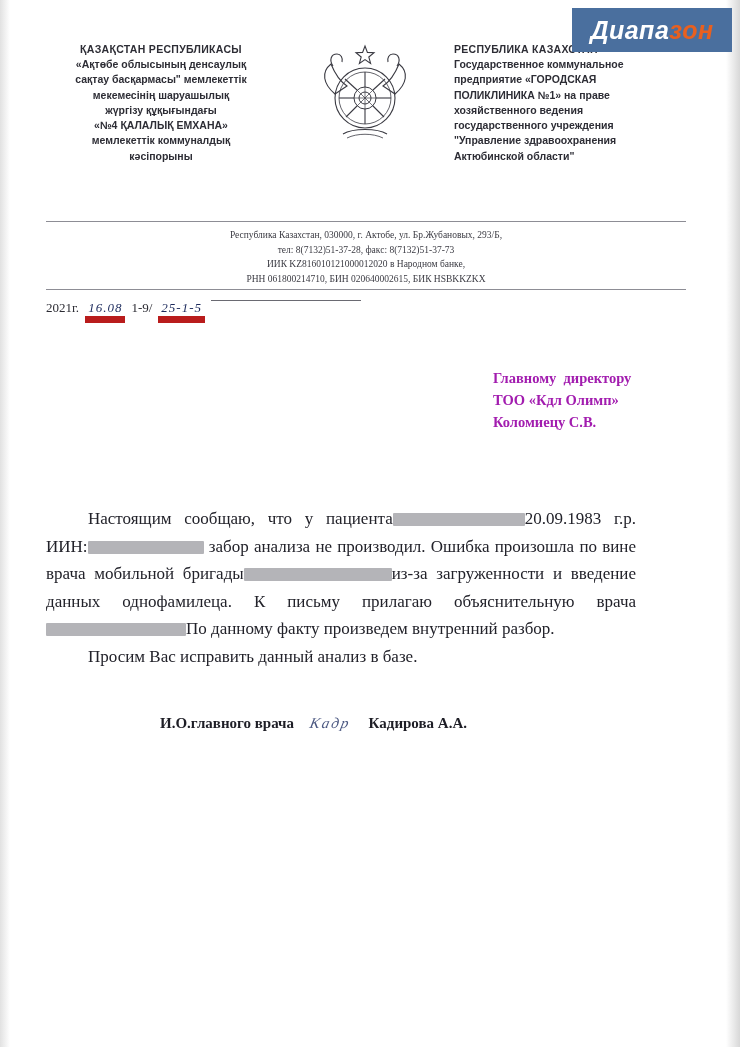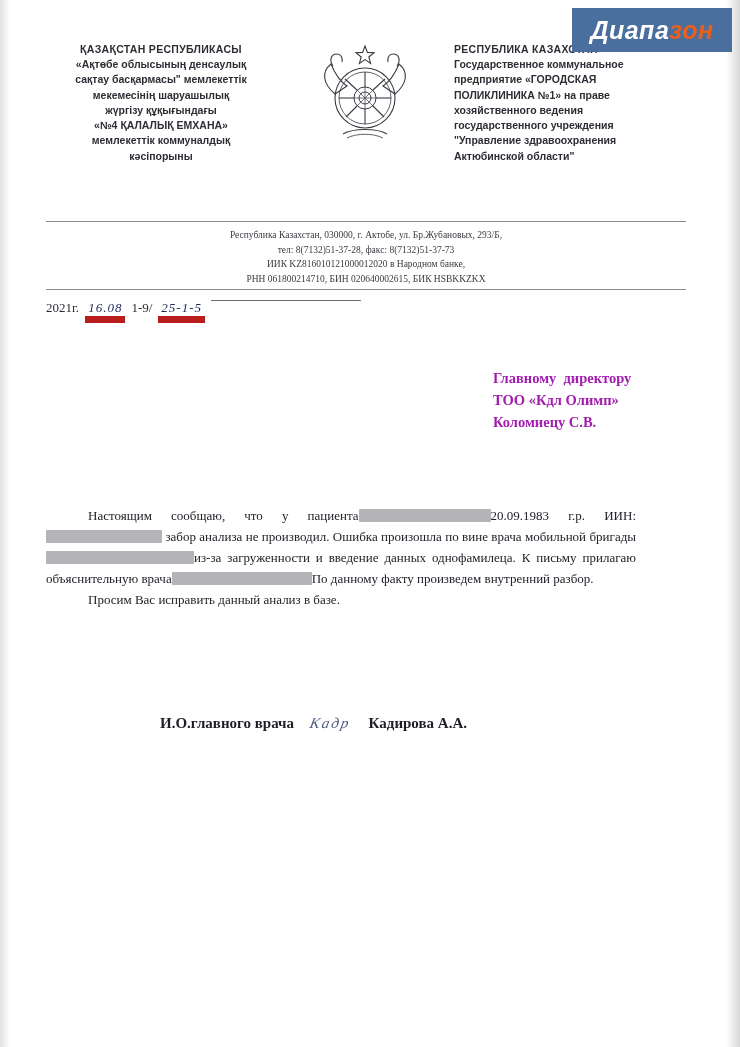--- a/index.html
+++ b/index.html
@@ -162,21 +162,21 @@
   }
   .addressee .line { display: block; white-space: pre; }
 
   
   .body {
     position: absolute;
     top: 505px;
     left: 46px;
     width: 590px;
     font-family: "Liberation Serif", serif;
-    font-size: 13px;
+    font-size: 17px;
     line-height: 1.62;
     color: #22222a;
     text-align: justify;
   }
   .body p { margin: 0; }
   .body .indent { text-indent: 42px; }
   .redact {
     display: inline-block;
     vertical-align: -2px;
     height: 13px;

